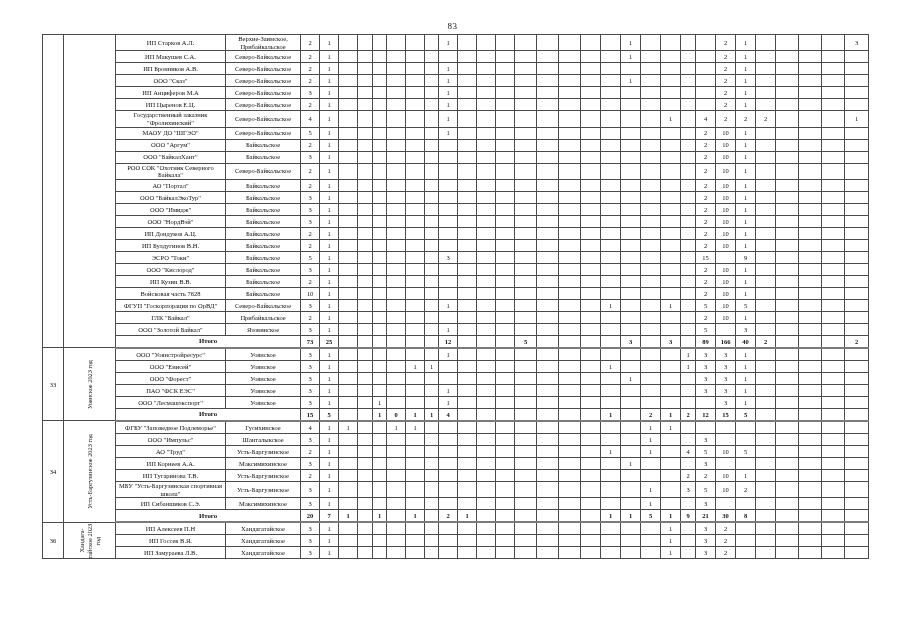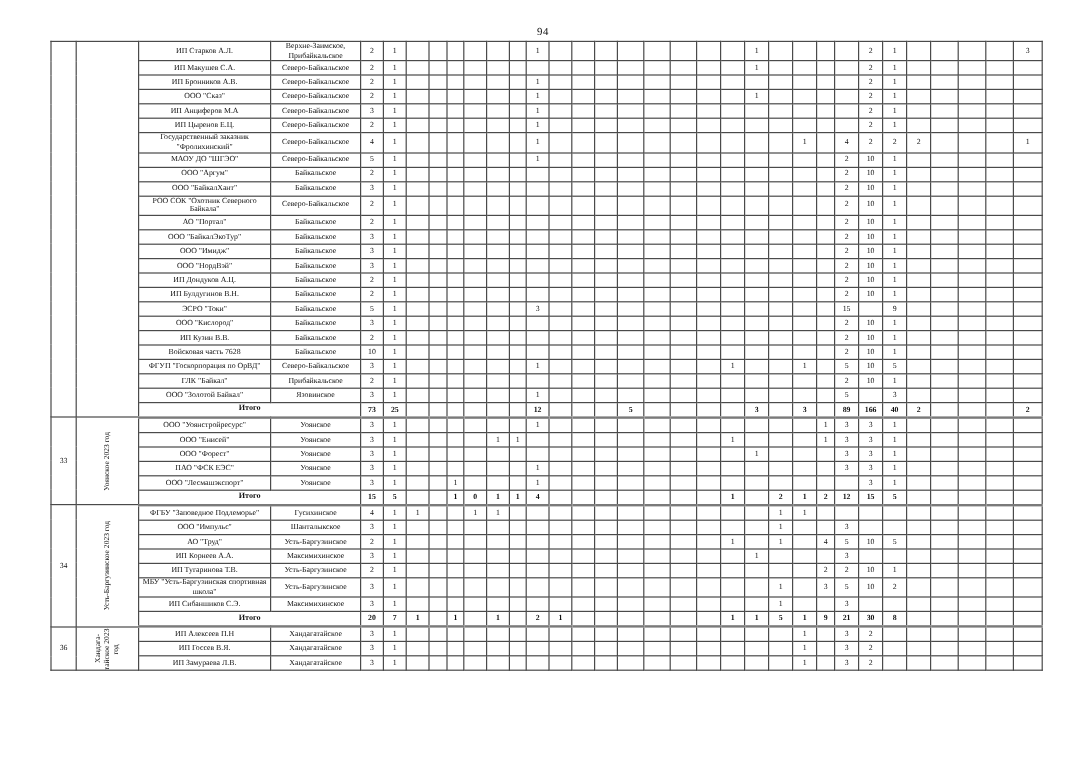--- a/index.html
+++ b/index.html
@@ -21,21 +21,21 @@
         font-size:6.3px;line-height:1.25;max-height:160px;text-align:center;}
   tr.total-row td{font-weight:bold;border-bottom:2px solid #7a7a7a;}
   tr.total-row td.total-label{font-size:6.8px;}
   td.bdark{border-left:2px solid #2c2c2c;}
   td.bgray{border-left:2px solid #9a9a9a;}
 </style>
 </head>
 <body>
 
 <div class="page">
-  <div class="pageno">94</div>
+  <div class="pageno">83</div>
   <table class="report">
     <colgroup>
         <col style="width: 21px;">
         <col style="width: 52px;">
         <col style="width: 110px;">
         <col style="width: 75px;">
         <col style="width: 19px;">
         <col style="width: 19px;">
         <col style="width: 19px;">
         <col style="width: 15px;">

